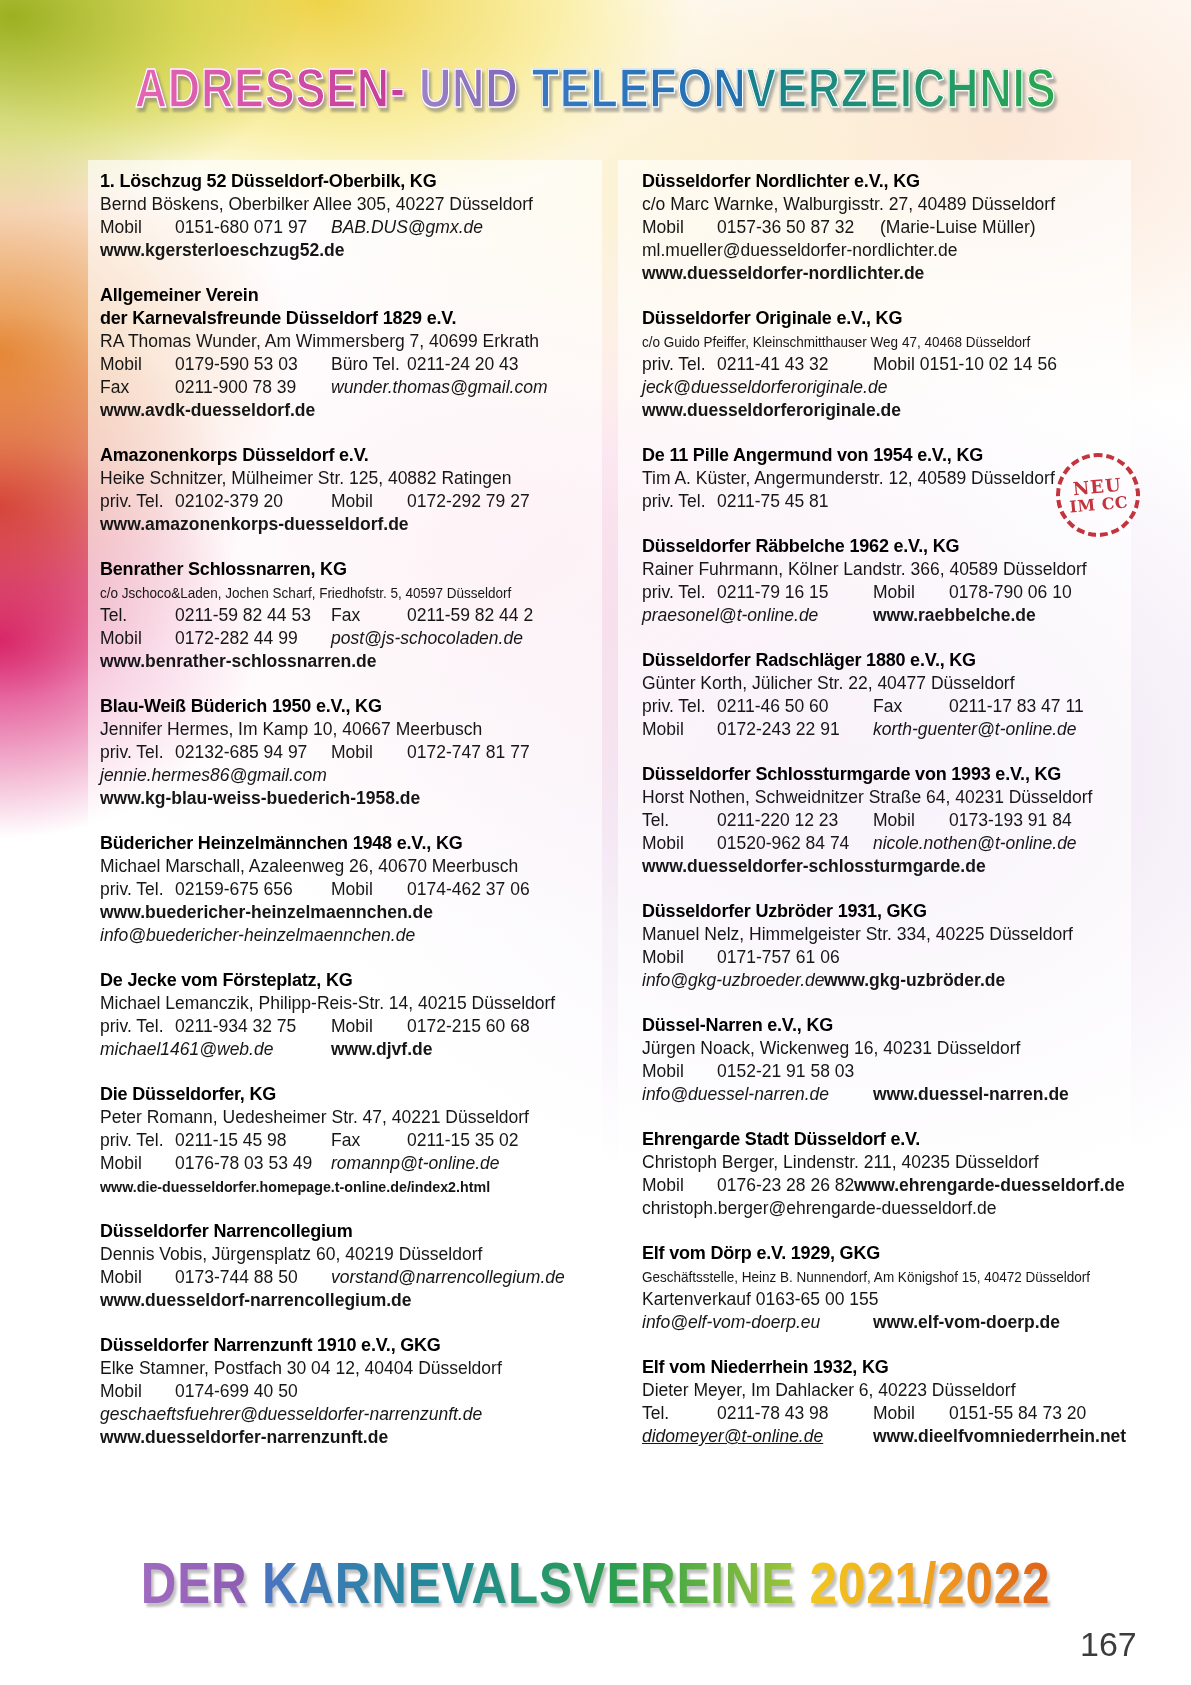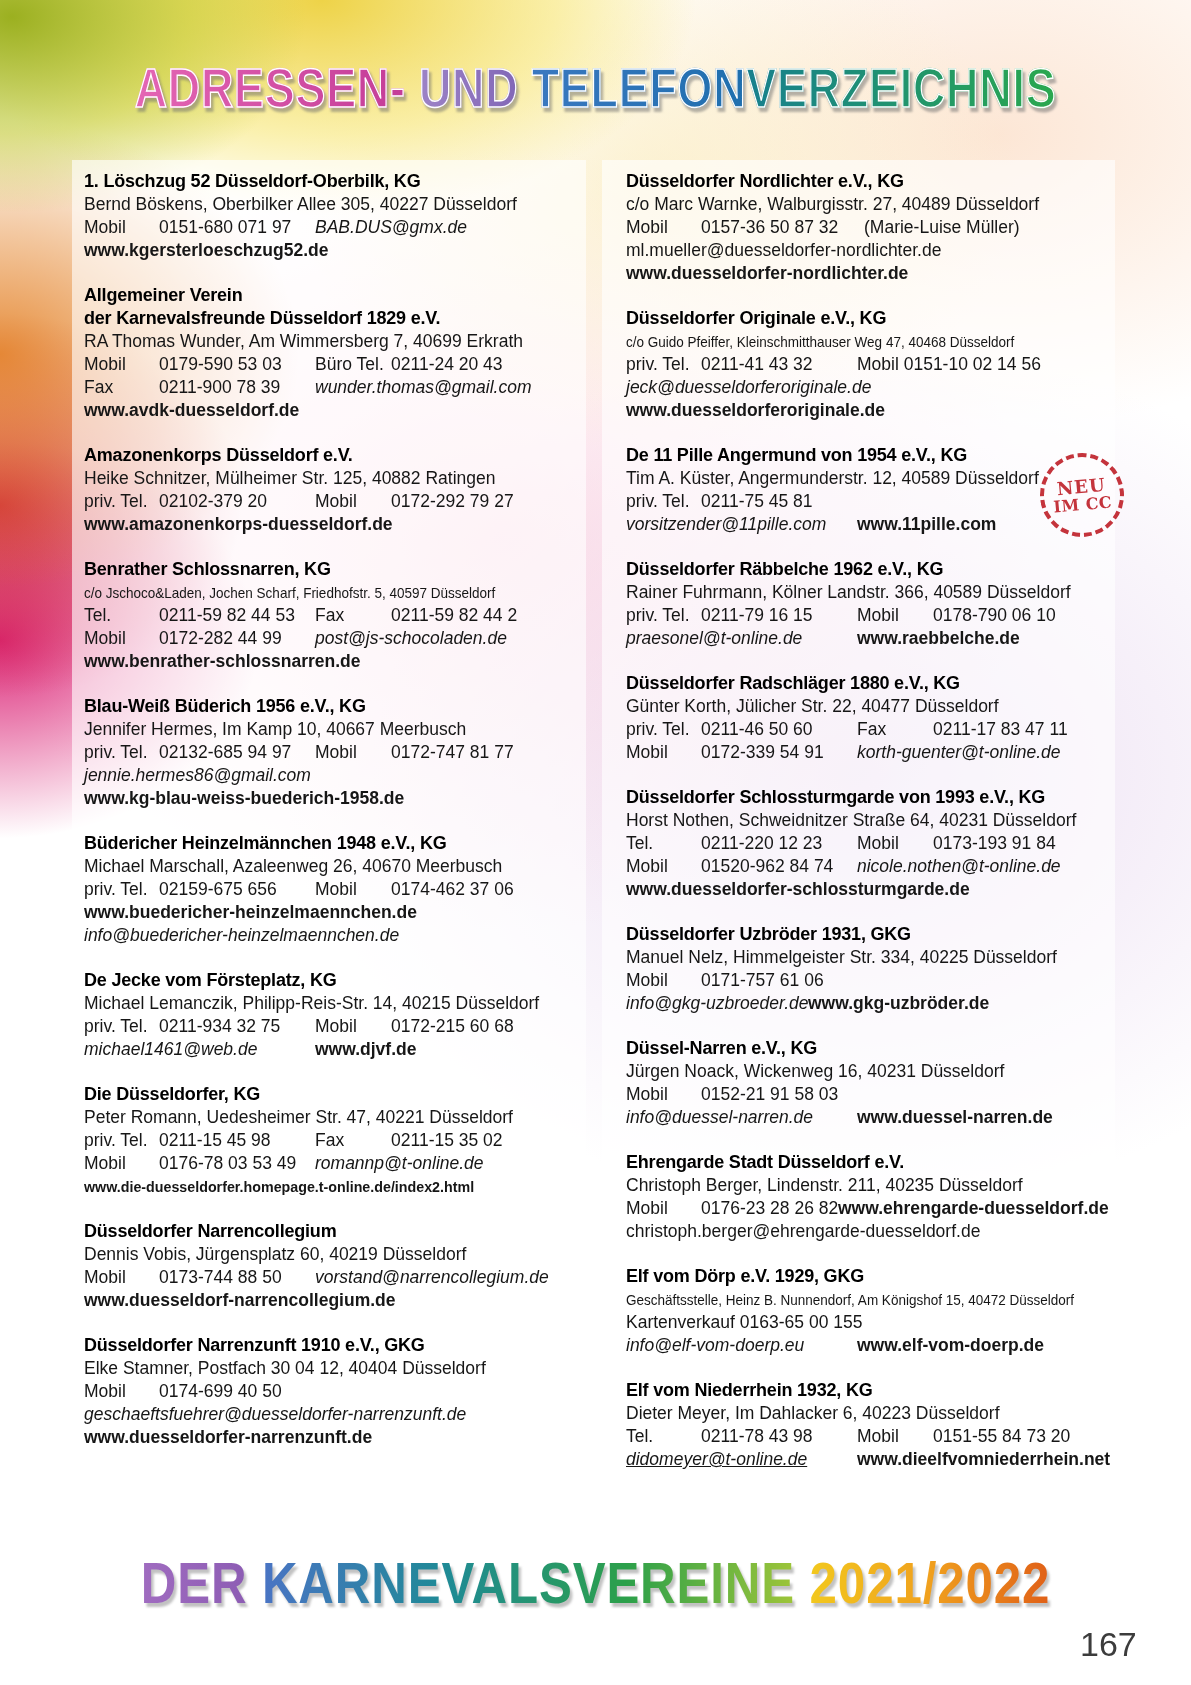--- a/index.html
+++ b/index.html
@@ -17,21 +17,21 @@
     #ffffff;}
   .big-title{position:absolute;left:0;width:100%;text-align:center;white-space:nowrap;
     font-weight:bold;letter-spacing:1px;}
   .header-title{top:48px;font-size:56px;line-height:80px;transform:scaleX(.8);
     filter:drop-shadow(3px 4px 1px rgba(110,110,110,.5));}
   .header-title .grad-part{-webkit-text-stroke:1.5px #ffffff;}
   .footer-title{top:1541px;font-size:58px;line-height:84px;transform:scaleX(.85);
     filter:drop-shadow(3px 4px 1px rgba(120,120,120,.45));}
   .grad-part{background-clip:text;-webkit-background-clip:text;color:transparent;
     -webkit-text-fill-color:transparent;}
-  .panels{position:absolute;top:160px;left:72px;width:1043px;display:flex;gap:16px;}
+  .panels{position:absolute;top:160px;left:88px;width:1043px;display:flex;gap:16px;}
   .panel{background:rgba(255,255,255,.62);width:514px;height:1310px;box-sizing:border-box;
     padding:10px 8px 10px 12px;position:relative;}
   .panel-right{width:513px;padding-left:24px;}
   .entry{margin-bottom:22px;font-size:17.5px;line-height:23px;color:#161616;}
   .etitle{font-weight:bold;font-size:18px;letter-spacing:-0.2px;color:#000;line-height:23px;}
   .line{white-space:nowrap;}
   .seg{display:inline-block;vertical-align:baseline;}
   .f-b{font-weight:bold;}
   .f-i{font-style:italic;}
   .f-c{display:inline-block;font-size:15px;transform:scaleX(.9);transform-origin:0 60%;white-space:nowrap;}
@@ -76,21 +76,21 @@
           <div class="line"><span class="seg f-b">www.amazonenkorps-duesseldorf.de</span></div>
         </div>
         <div class="entry">
           <div class="etitle">Benrather Schlossnarren, KG</div>
           <div class="line"><span class="seg f-c">c/o Jschoco&amp;Laden, Jochen Scharf, Friedhofstr. 5, 40597 Düsseldorf</span></div>
           <div class="line"><span class="seg" style="width: 75px;">Tel.</span><span class="seg" style="width: 156px;">0211-59 82 44 53</span><span class="seg" style="width: 76px;">Fax</span><span class="seg">0211-59 82 44 2</span></div>
           <div class="line"><span class="seg" style="width: 75px;">Mobil</span><span class="seg" style="width: 156px;">0172-282 44 99</span><span class="seg f-i">post@js-schocoladen.de</span></div>
           <div class="line"><span class="seg f-b">www.benrather-schlossnarren.de</span></div>
         </div>
         <div class="entry">
-          <div class="etitle">Blau-Weiß Büderich 1956 e.V., KG</div>
+          <div class="etitle">Blau-Weiß Büderich 1950 e.V., KG</div>
           <div class="line"><span class="seg">Jennifer Hermes, Im Kamp 10, 40667 Meerbusch</span></div>
           <div class="line"><span class="seg" style="width: 75px;">priv. Tel.</span><span class="seg" style="width: 156px;">02132-685 94 97</span><span class="seg" style="width: 76px;">Mobil</span><span class="seg">0172-747 81 77</span></div>
           <div class="line"><span class="seg f-i">jennie.hermes86@gmail.com</span></div>
           <div class="line"><span class="seg f-b">www.kg-blau-weiss-buederich-1958.de</span></div>
         </div>
         <div class="entry">
           <div class="etitle">Büdericher Heinzelmännchen 1948 e.V., KG</div>
           <div class="line"><span class="seg">Michael Marschall, Azaleenweg 26, 40670 Meerbusch</span></div>
           <div class="line"><span class="seg" style="width: 75px;">priv. Tel.</span><span class="seg" style="width: 156px;">02159-675 656</span><span class="seg" style="width: 76px;">Mobil</span><span class="seg">0174-462 37 06</span></div>
           <div class="line"><span class="seg f-b">www.buedericher-heinzelmaennchen.de</span></div>
@@ -139,33 +139,32 @@
           <div class="etitle">Düsseldorfer Originale e.V., KG</div>
           <div class="line"><span class="seg f-c">c/o Guido Pfeiffer, Kleinschmitthauser Weg 47, 40468 Düsseldorf</span></div>
           <div class="line"><span class="seg" style="width: 75px;">priv. Tel.</span><span class="seg" style="width: 156px;">0211-41 43 32</span><span class="seg">Mobil 0151-10 02 14 56</span></div>
           <div class="line"><span class="seg f-i">jeck@duesseldorferoriginale.de</span></div>
           <div class="line"><span class="seg f-b">www.duesseldorferoriginale.de</span></div>
         </div>
         <div class="entry">
           <div class="etitle">De 11 Pille Angermund von 1954 e.V., KG</div>
           <div class="line"><span class="seg">Tim A. Küster, Angermunderstr. 12, 40589 Düsseldorf</span></div>
           <div class="line"><span class="seg" style="width: 75px;">priv. Tel.</span><span class="seg">0211-75 45 81</span></div>
-          <div class="line"><span class="seg f-i" style="width: 231px;">vorsitzender@11pille.com</span><span class="seg f-b">www.11pille.com</span></div>
         </div>
         <div class="entry">
           <div class="etitle">Düsseldorfer Räbbelche 1962 e.V., KG</div>
           <div class="line"><span class="seg">Rainer Fuhrmann, Kölner Landstr. 366, 40589 Düsseldorf</span></div>
           <div class="line"><span class="seg" style="width: 75px;">priv. Tel.</span><span class="seg" style="width: 156px;">0211-79 16 15</span><span class="seg" style="width: 76px;">Mobil</span><span class="seg">0178-790 06 10</span></div>
           <div class="line"><span class="seg f-i" style="width: 231px;">praesonel@t-online.de</span><span class="seg f-b">www.raebbelche.de</span></div>
         </div>
         <div class="entry">
           <div class="etitle">Düsseldorfer Radschläger 1880 e.V., KG</div>
           <div class="line"><span class="seg">Günter Korth, Jülicher Str. 22, 40477 Düsseldorf</span></div>
           <div class="line"><span class="seg" style="width: 75px;">priv. Tel.</span><span class="seg" style="width: 156px;">0211-46 50 60</span><span class="seg" style="width: 76px;">Fax</span><span class="seg">0211-17 83 47 11</span></div>
-          <div class="line"><span class="seg" style="width: 75px;">Mobil</span><span class="seg" style="width: 156px;">0172-339 54 91</span><span class="seg f-i">korth-guenter@t-online.de</span></div>
+          <div class="line"><span class="seg" style="width: 75px;">Mobil</span><span class="seg" style="width: 156px;">0172-243 22 91</span><span class="seg f-i">korth-guenter@t-online.de</span></div>
         </div>
         <div class="entry">
           <div class="etitle">Düsseldorfer Schlossturmgarde von 1993 e.V., KG</div>
           <div class="line"><span class="seg">Horst Nothen, Schweidnitzer Straße 64, 40231 Düsseldorf</span></div>
           <div class="line"><span class="seg" style="width: 75px;">Tel.</span><span class="seg" style="width: 156px;">0211-220 12 23</span><span class="seg" style="width: 76px;">Mobil</span><span class="seg">0173-193 91 84</span></div>
           <div class="line"><span class="seg" style="width: 75px;">Mobil</span><span class="seg" style="width: 156px;">01520-962 84 74</span><span class="seg f-i">nicole.nothen@t-online.de</span></div>
           <div class="line"><span class="seg f-b">www.duesseldorfer-schlossturmgarde.de</span></div>
         </div>
         <div class="entry">
           <div class="etitle">Düsseldorfer Uzbröder 1931, GKG</div>

